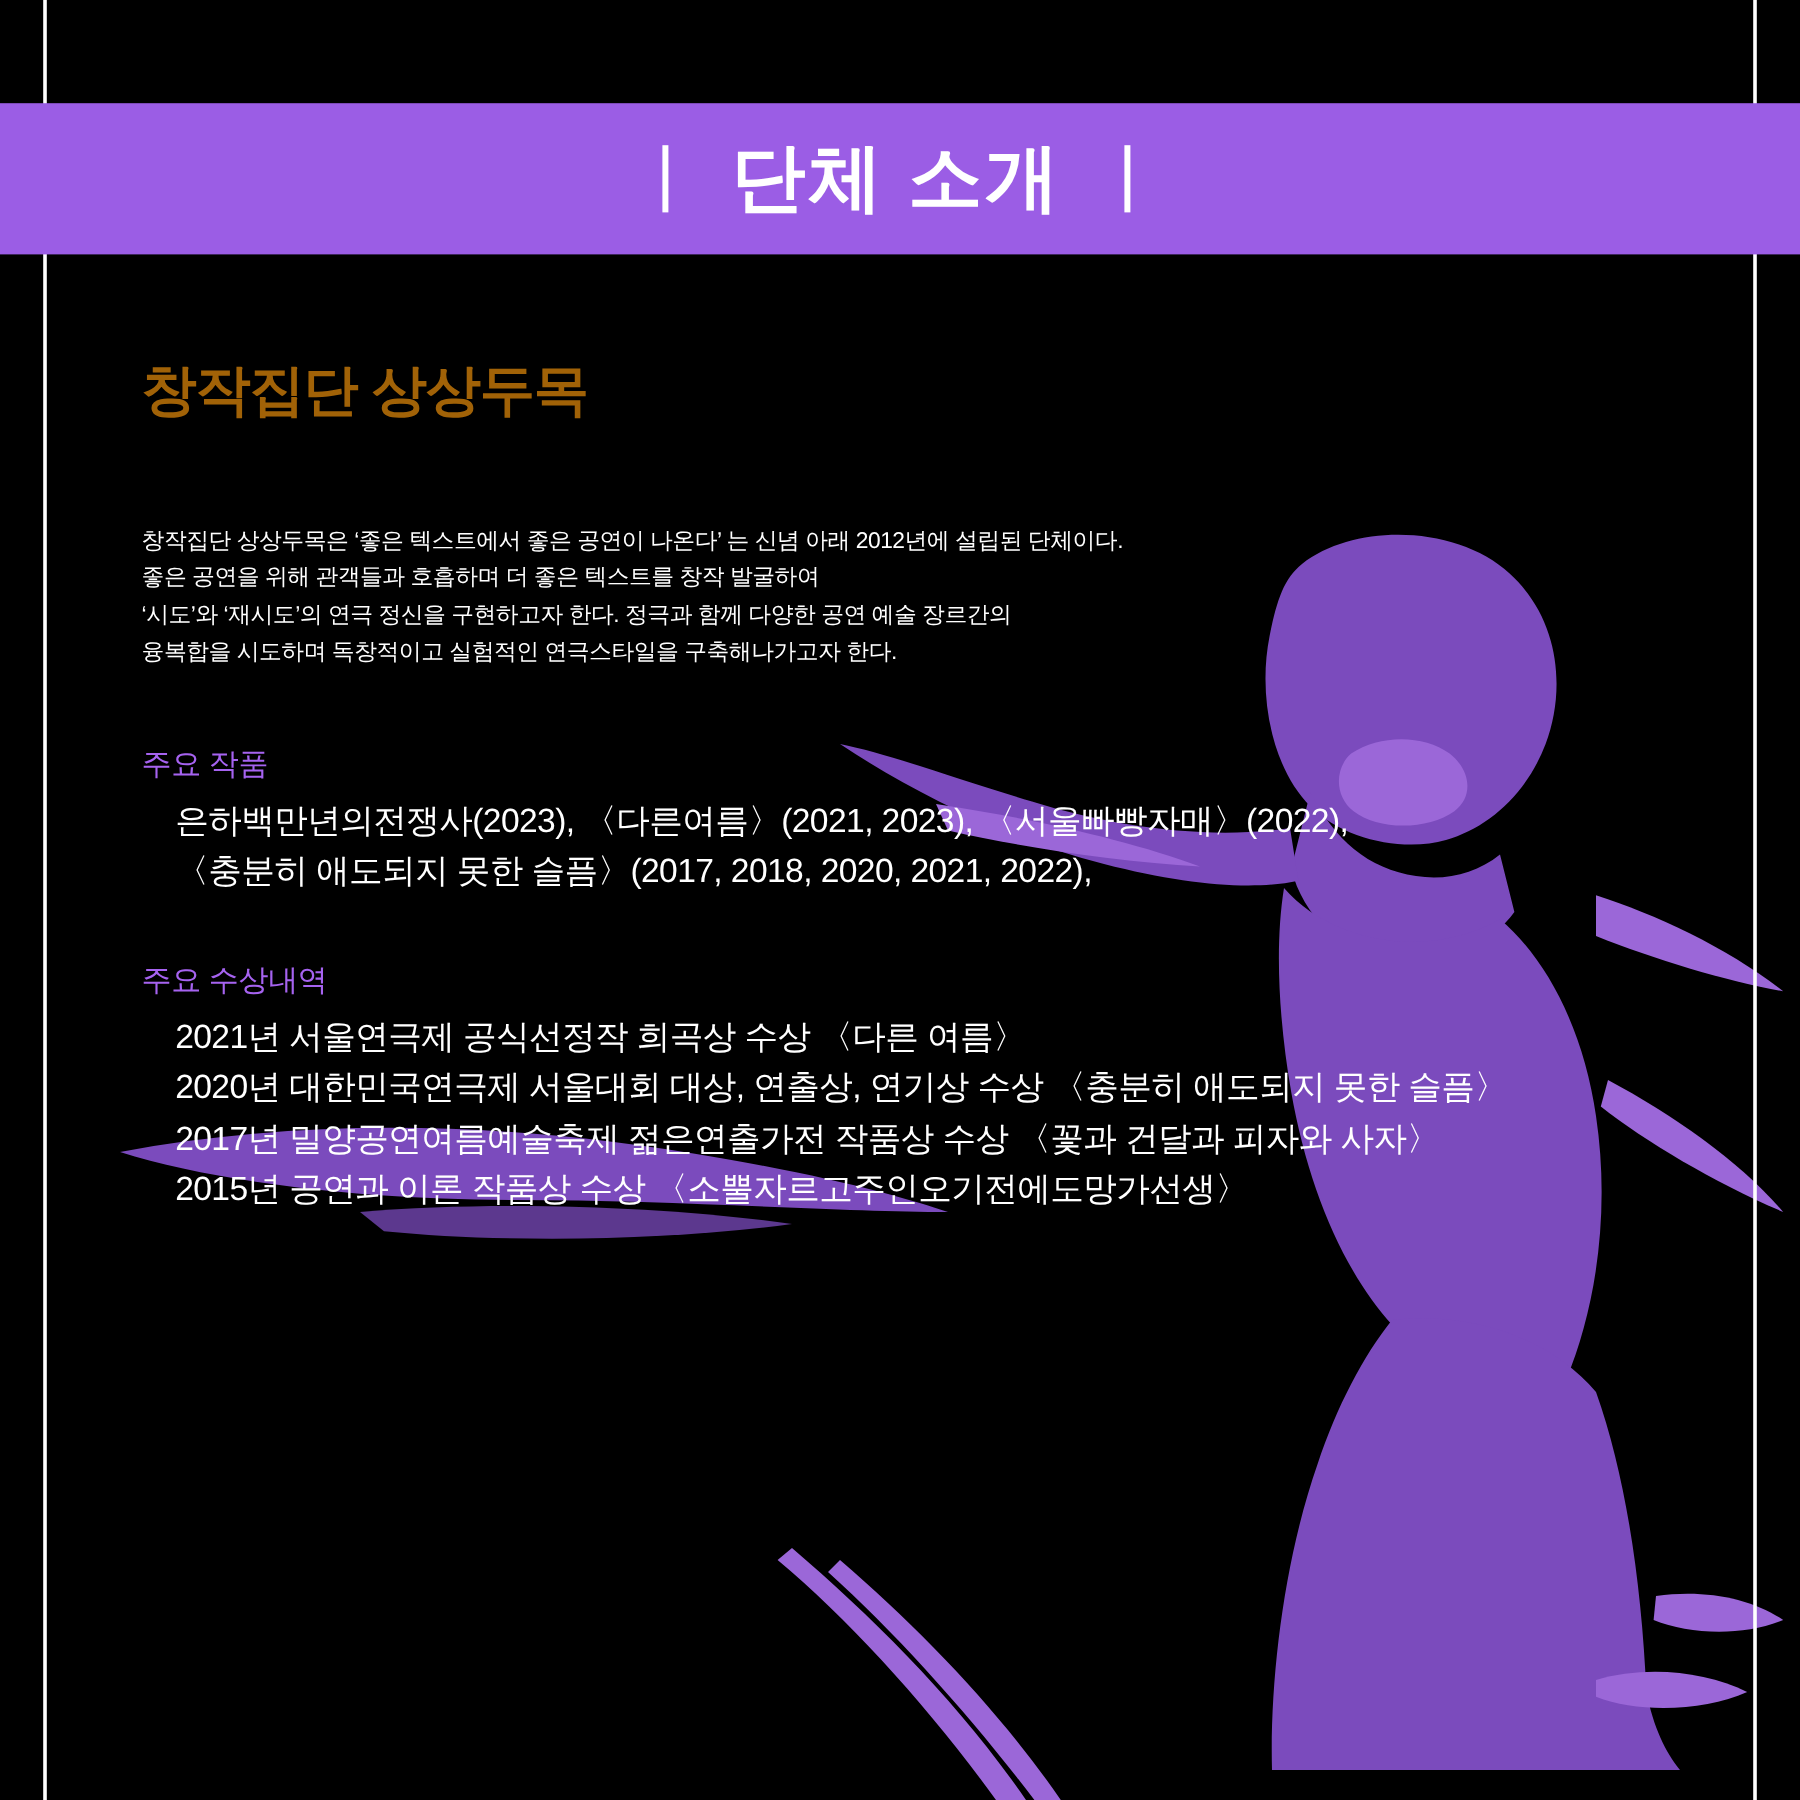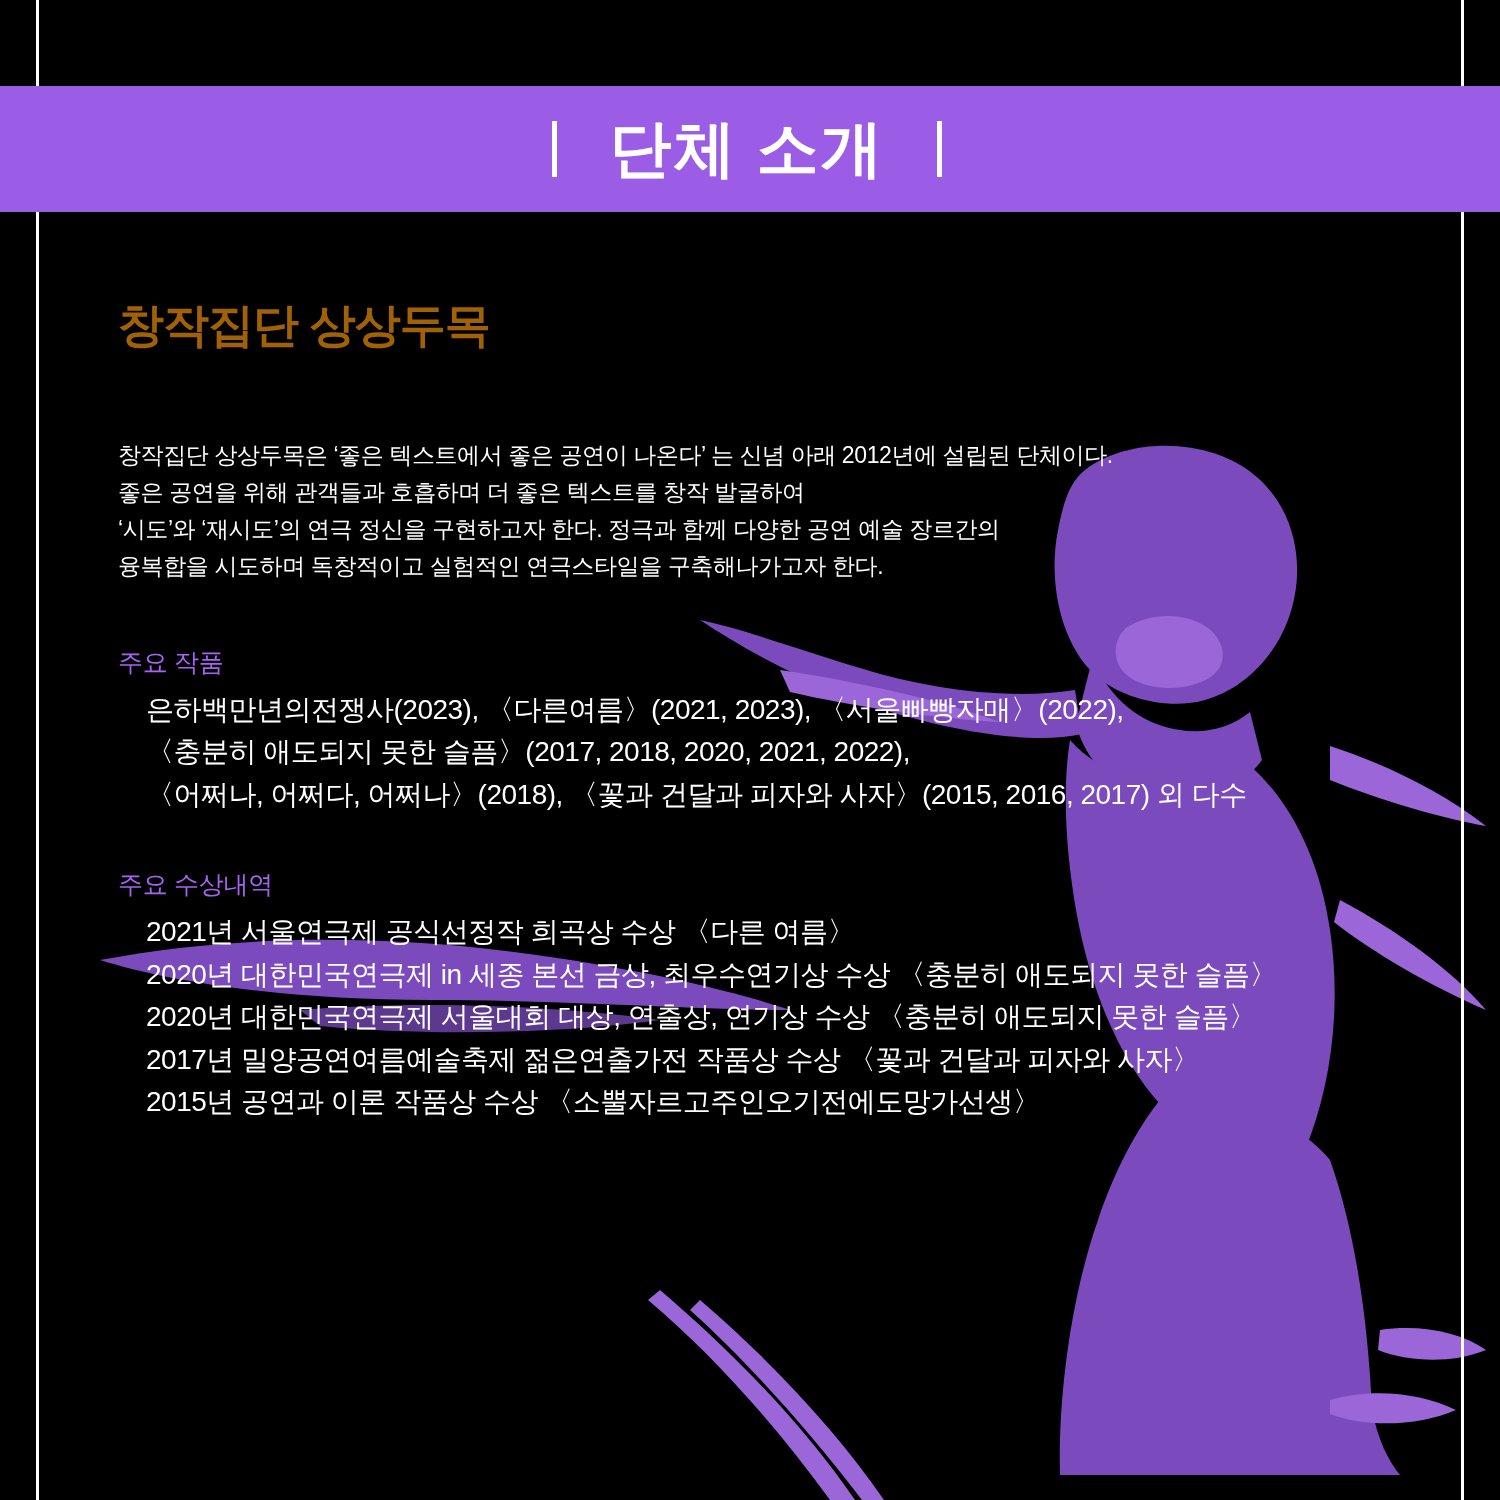--- a/index.html
+++ b/index.html
@@ -80,21 +80,21 @@
   }
   .org-name {
     font-size: 46px;
     font-weight: bold;
     color: #a16207;
     letter-spacing: -1px;
     margin: 0 0 86px 0;
     line-height: 1.1;
   }
   .intro-para {
-    font-size: 23px;
+    font-size: 19px;
     line-height: 1.62;
     color: #ffffff;
     margin: 0 0 60px 0;
     letter-spacing: -0.4px;
     white-space: pre-line;
   }
   .section {
     margin-bottom: 52px;
   }
   .section-title {
@@ -178,25 +178,23 @@
 
   <p class="intro-para">창작집단 상상두목은 ‘좋은 텍스트에서 좋은 공연이 나온다’ 는 신념 아래 2012년에 설립된 단체이다.
 좋은 공연을 위해 관객들과 호흡하며 더 좋은 텍스트를 창작 발굴하여
 ‘시도’와 ‘재시도’의 연극 정신을 구현하고자 한다. 정극과 함께 다양한 공연 예술 장르간의
 융복합을 시도하며 독창적이고 실험적인 연극스타일을 구축해나가고자 한다.</p>
 
   <div class="section">
     <div class="section-title">주요 작품</div>
     <div class="section-line">은하백만년의전쟁사(2023), 〈다른여름〉(2021, 2023), 〈서울빠빵자매〉(2022),</div>
     <div class="section-line">〈충분히 애도되지 못한 슬픔〉(2017, 2018, 2020, 2021, 2022),</div>
-    <div class="section-line">〈어쩌나, 어쩌다, 어쩌나〉(2018), 〈꽃과 건달과 피자와 사자〉(2015, 2016, 2017) 외 다수</div>
   </div>
 
   <div class="section">
     <div class="section-title">주요 수상내역</div>
     <div class="section-line">2021년 서울연극제 공식선정작 희곡상 수상 〈다른 여름〉</div>
-    <div class="section-line">2020년 대한민국연극제 in 세종 본선 금상, 최우수연기상 수상 〈충분히 애도되지 못한 슬픔〉</div>
     <div class="section-line">2020년 대한민국연극제 서울대회 대상, 연출상, 연기상 수상 〈충분히 애도되지 못한 슬픔〉</div>
     <div class="section-line">2017년 밀양공연여름예술축제 젊은연출가전 작품상 수상 〈꽃과 건달과 피자와 사자〉</div>
     <div class="section-line">2015년 공연과 이론 작품상 수상 〈소뿔자르고주인오기전에도망가선생〉</div>
   </div>
 
 </div>
 
 </body></html>

